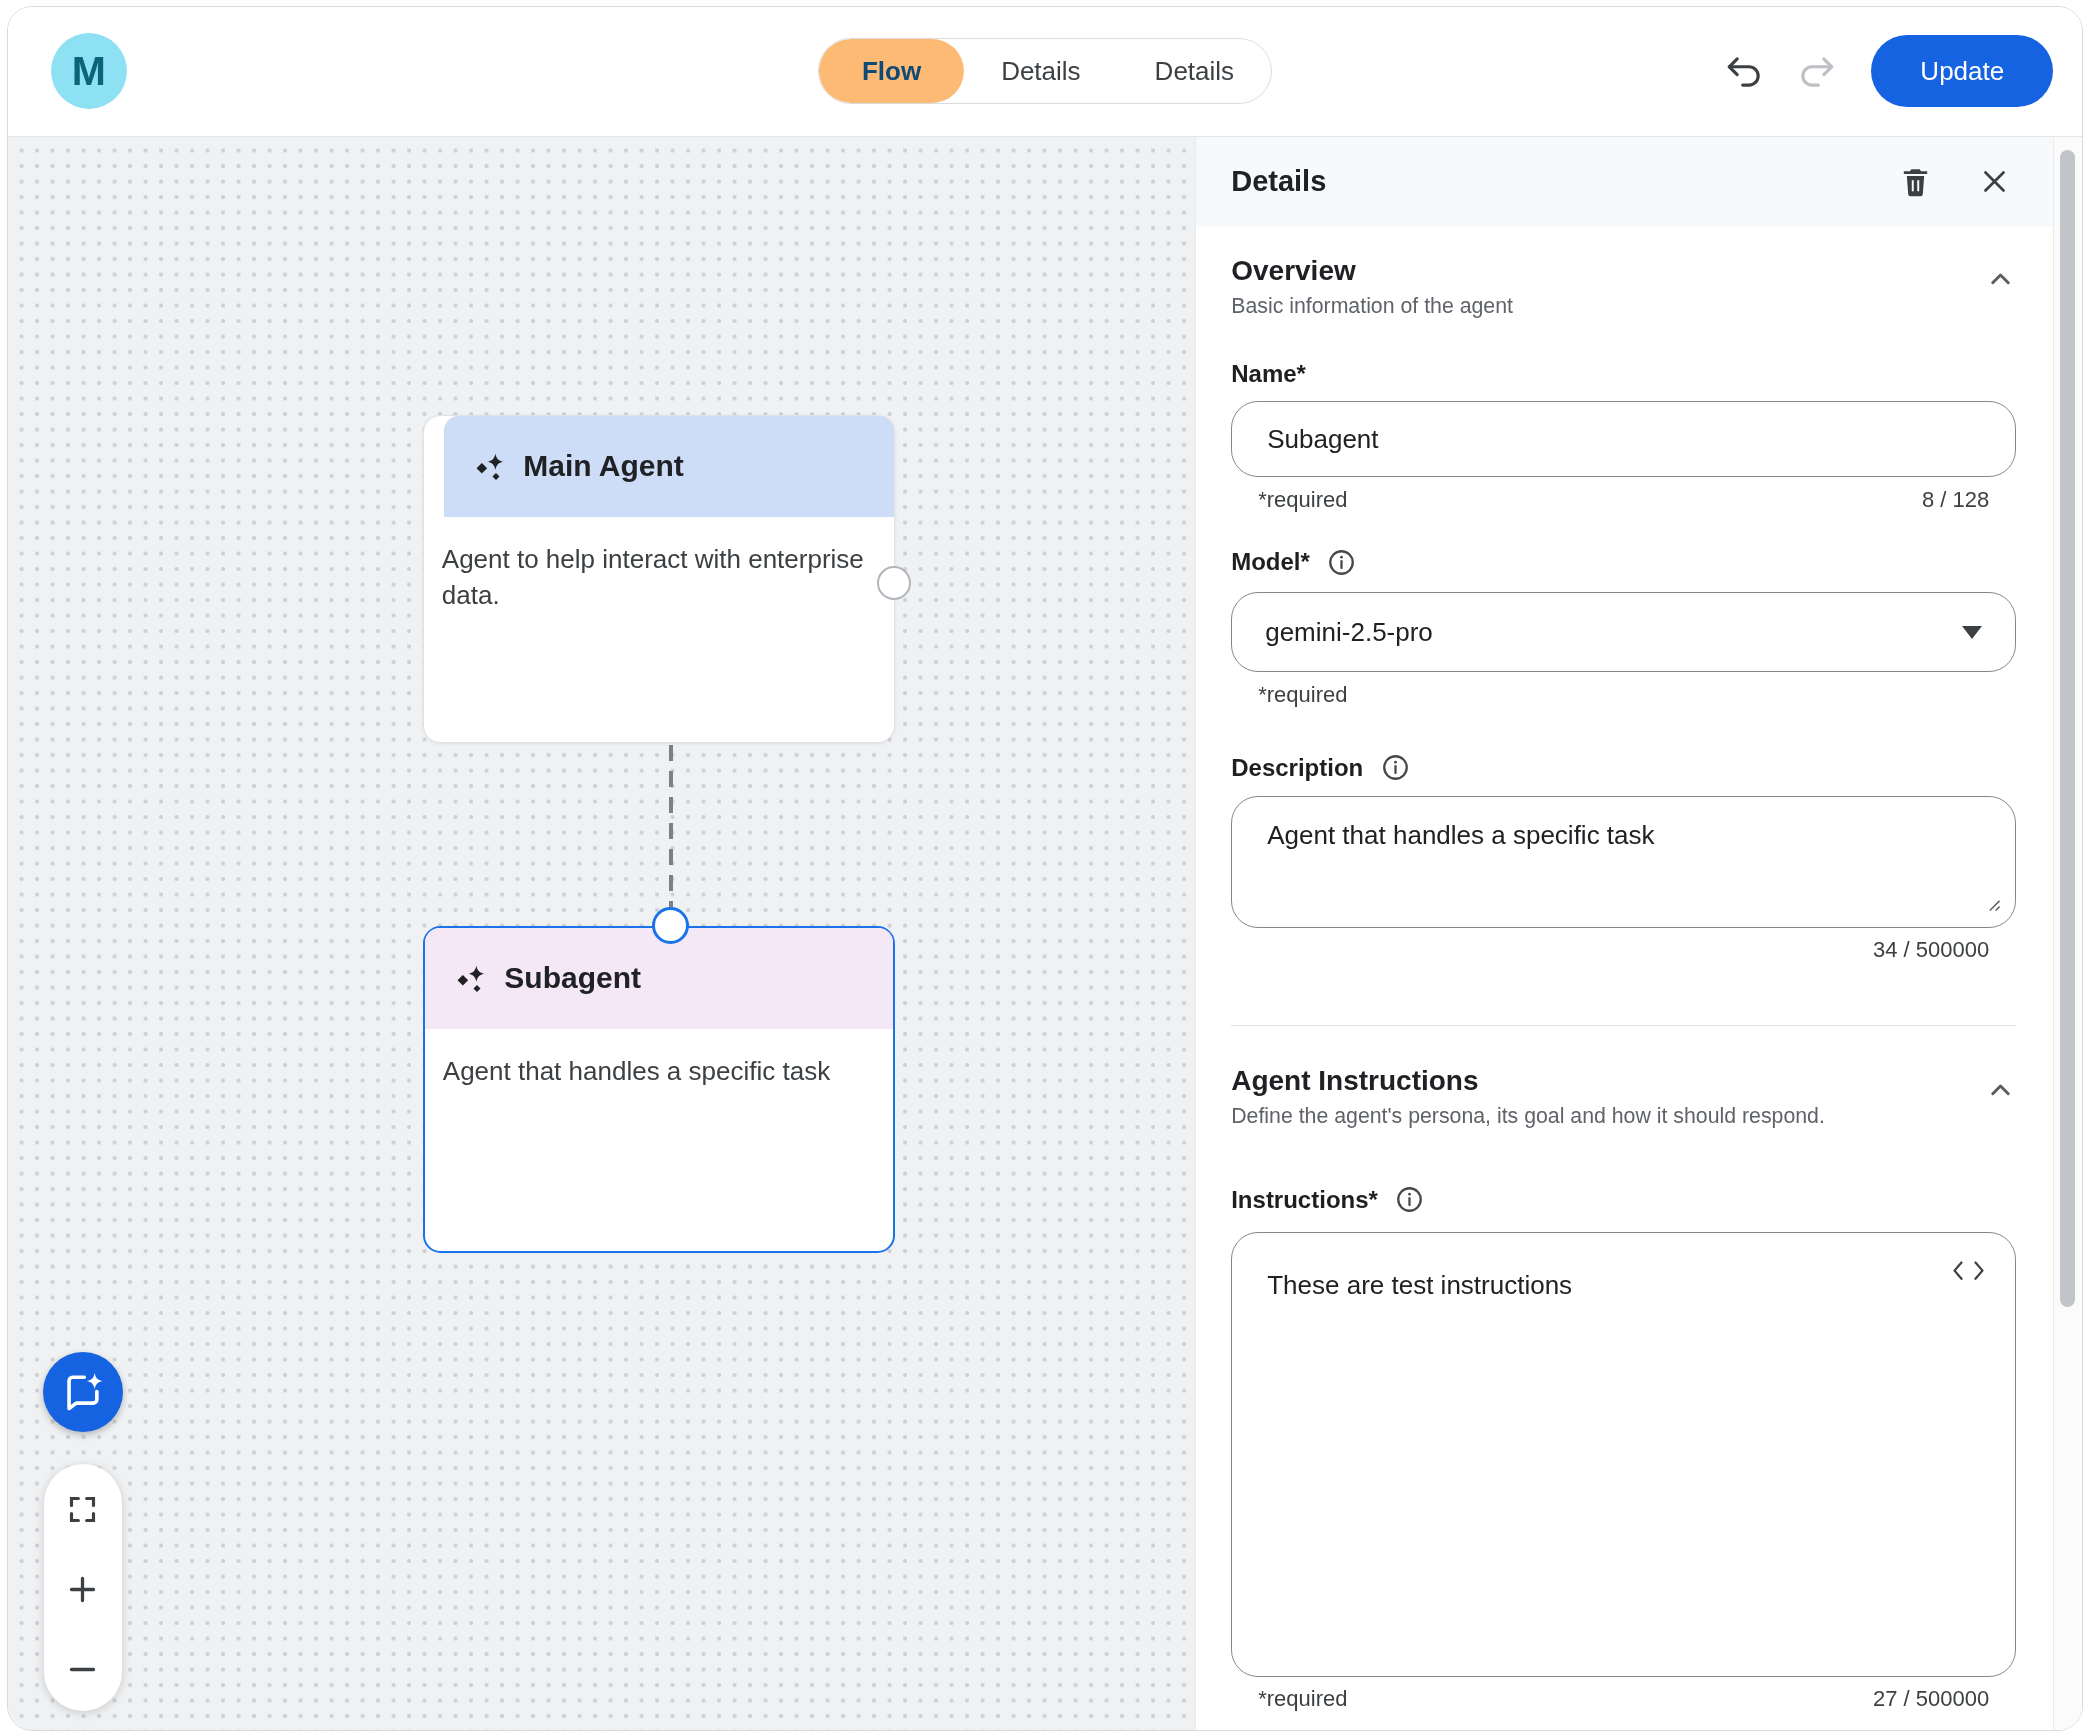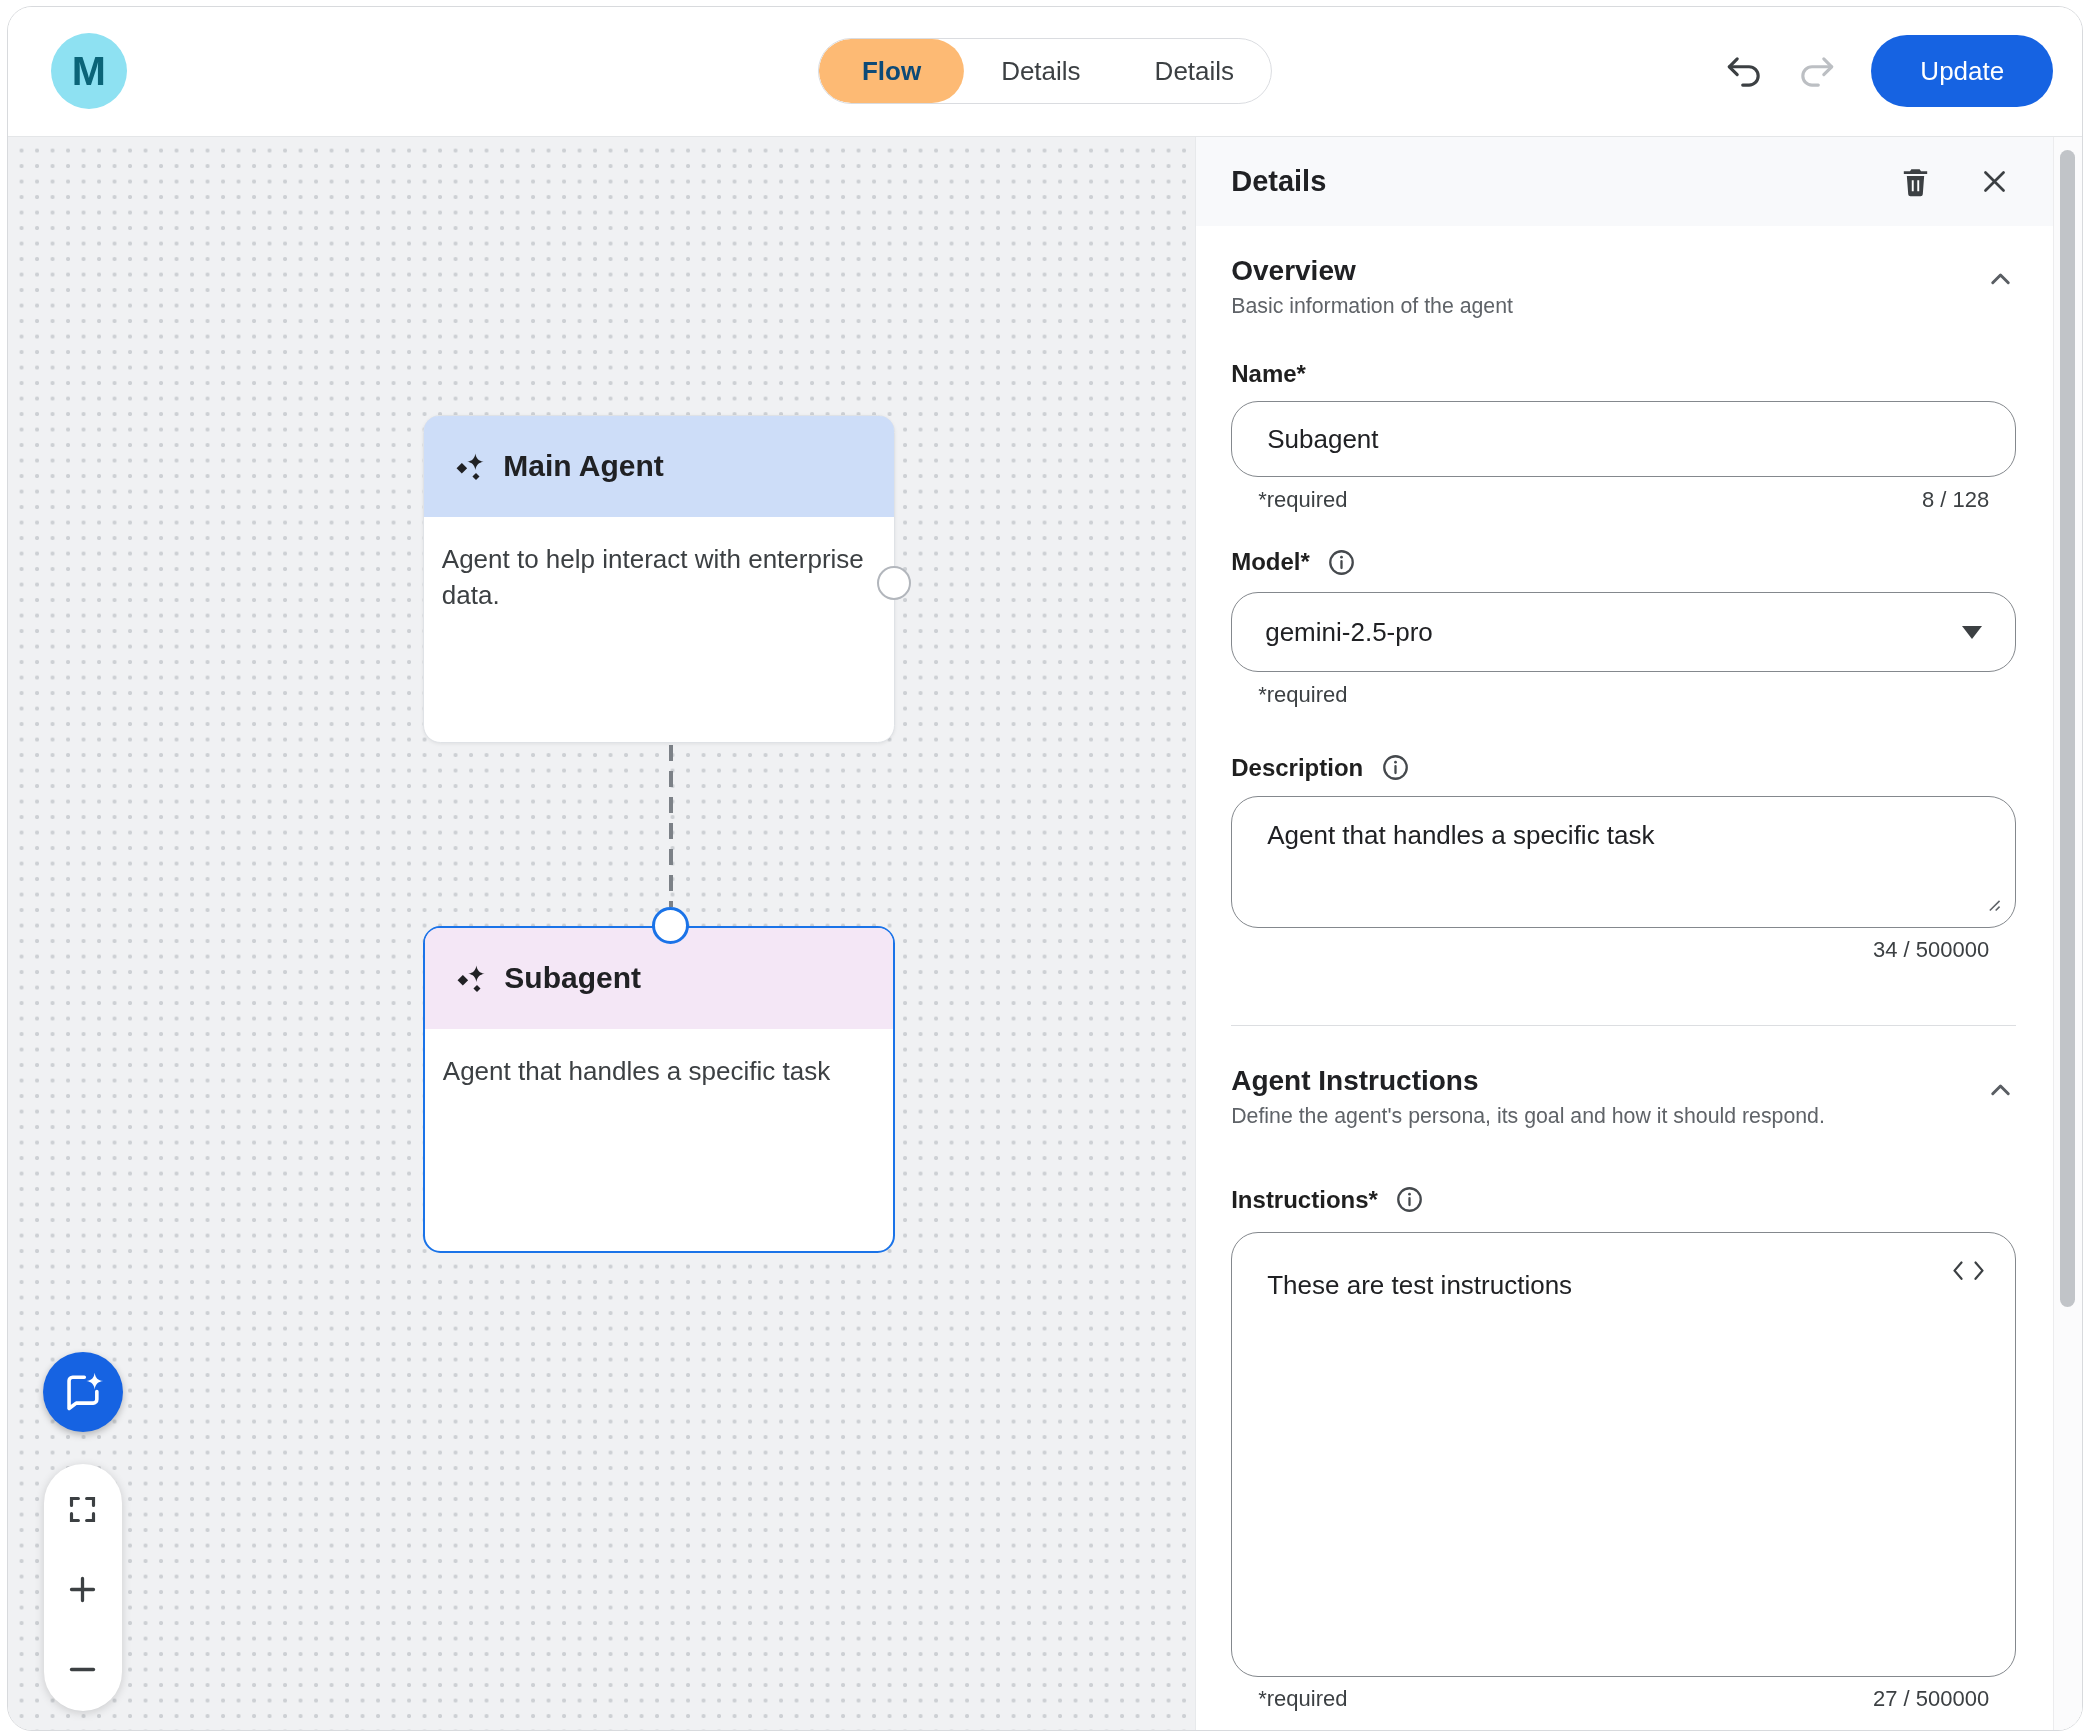--- a/index.html
+++ b/index.html
@@ -35,21 +35,21 @@
   .canvas { flex:1 1 auto; position:relative; overflow:hidden; background-color:#f0f1f3;
             background-image:radial-gradient(circle,#cdd0d4 1.8px,rgba(0,0,0,0) 2.3px);
             background-size:15.5px 15.5px; background-position:5.8px 5.8px; }
 
   .node { position:absolute; width:472px; background:#fff; border-radius:17.5px; cursor:pointer; }
   .node-main { left:415px; top:278px; height:328px; border:1px solid #dfe2e6;
                box-shadow:0 1px 3.9px rgba(0,0,0,.07); }
   .node-sub { left:415px; top:789px; height:327px; border:2.9px solid #1a73e8; }
   .node-hd { height:101px; display:flex; align-items:center; gap:17.5px; padding:0 29px;
              font-size:30px; font-weight:600; color:#202124; border-radius:14.6px 14.6px 0 0; }
-  .node-main .node-hd { background:#cdddf8; }
+  .node-main .node-hd { background:#cdddf8;margin-left:20px; }
   .node-sub .node-hd { background:#f4e7f6; }
   .node-bd { padding:25px 18px; font-size:26px; color:#3c4043; line-height:1.38; }
 
   .edge { position:absolute; left:661px; top:608px; width:3.9px; height:162px;
           background:repeating-linear-gradient(to bottom,#7c8187 0 15.5px,rgba(0,0,0,0) 15.5px 26px); }
   .port { position:absolute; border-radius:50%; background:#fff; }
   .port-right { left:869px; top:429px; width:34px; height:34px; border:2.4px solid #b2b6bc; }
   .port-top { left:644px; top:770px; width:37px; height:37px; border:3.4px solid #1a73e8; z-index:3; }
 
   .fab { position:absolute; left:35px; top:1215px; width:80px; height:80px; border-radius:50%;

